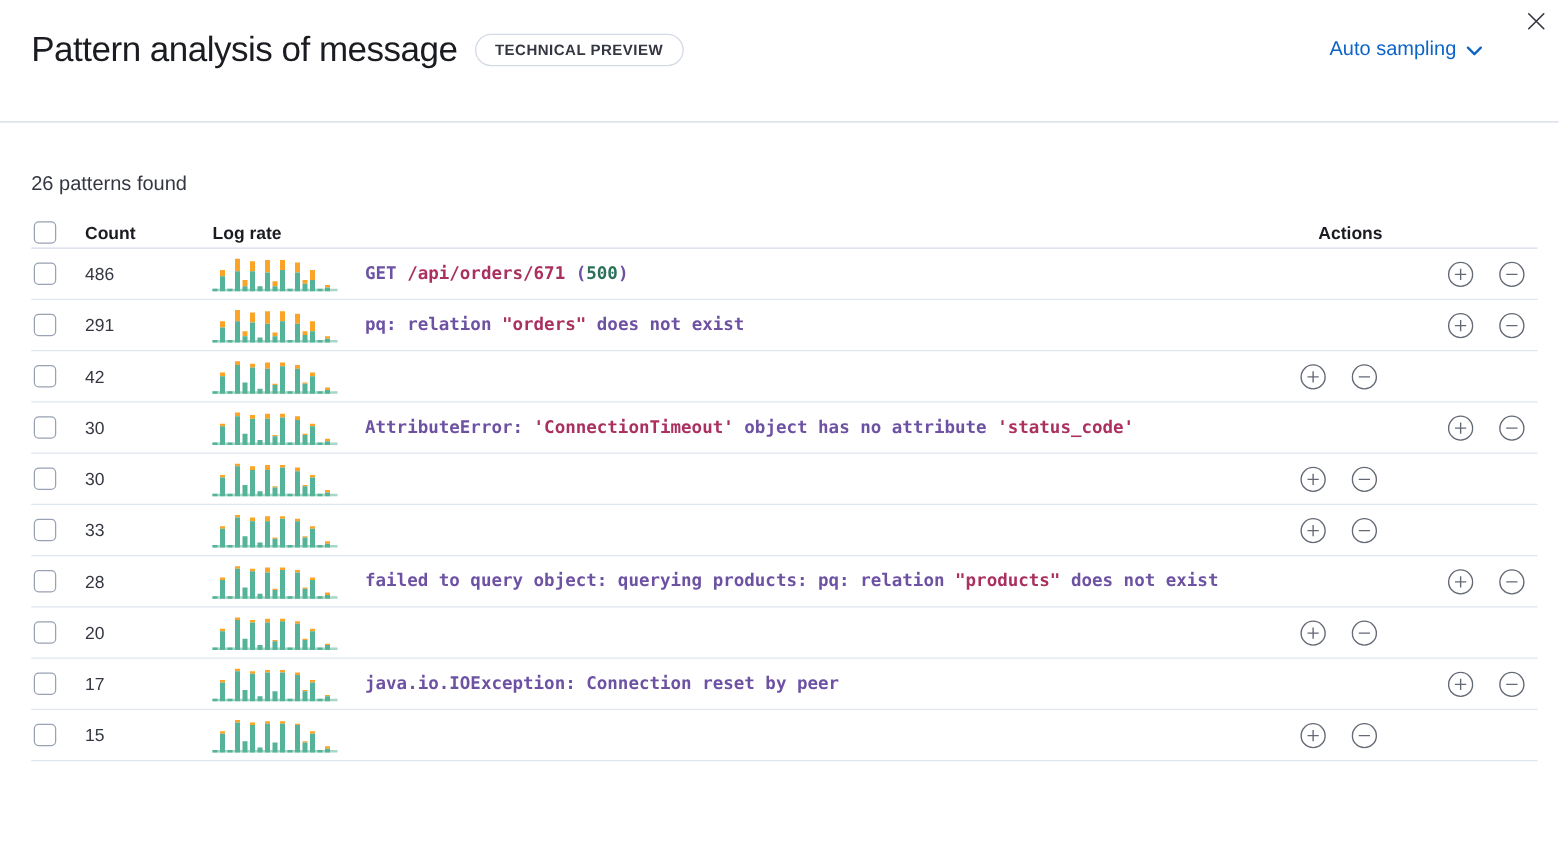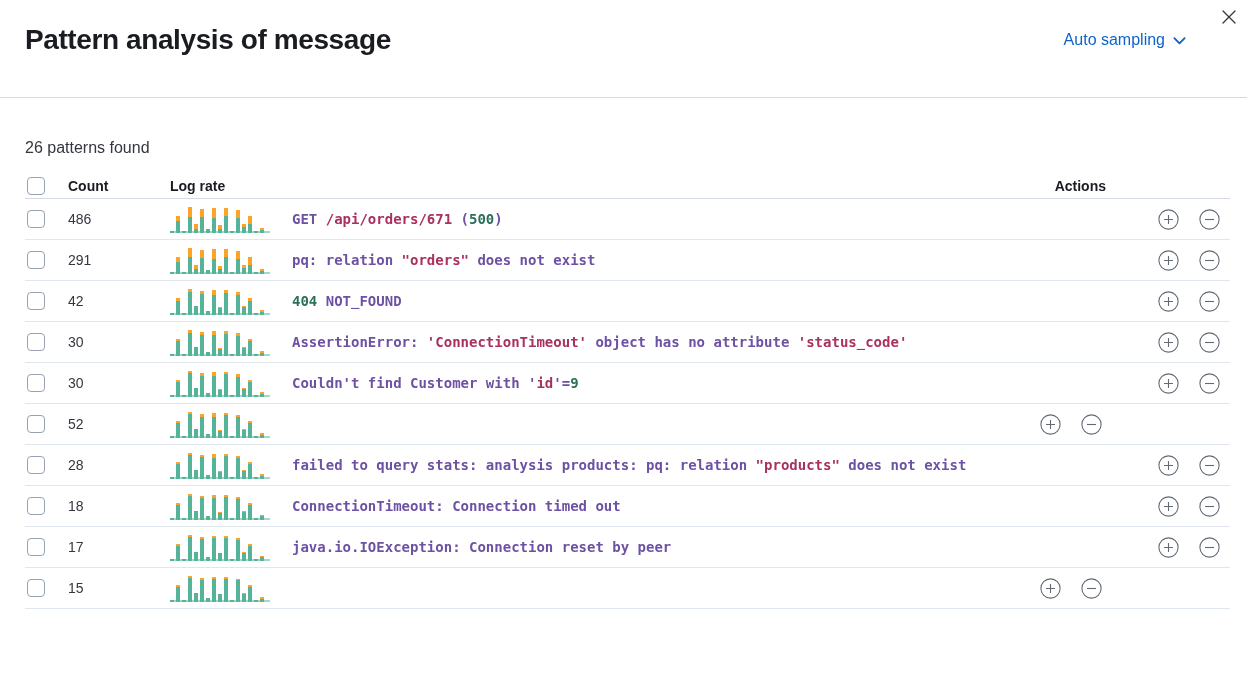--- a/index.html
+++ b/index.html
@@ -2,21 +2,21 @@
 <html style="--accent: #0d64c8; --teal: #54b399; --teal-light: #a6d8c5; --orange: #fca428;"><head>
 <meta charset="utf-8">
 <style>
   * { margin:0; padding:0; box-sizing:border-box; }
   html,body { width:1247px; height:684px; background:#fff; font-family:"Liberation Sans",sans-serif; color:#343741; overflow:hidden; }
   .flyout { position:relative; width:1247px; height:684px; background:#fff; }
 
   
   .close-btn { position:absolute; top:5px; right:6px; width:24px; height:24px; background:none; border:none; cursor:pointer; display:flex; align-items:center; justify-content:center; }
   .header { position:absolute; top:24px; left:25px; right:60px; display:flex; align-items:center; }
-  .title { font-size:28px; font-weight:700; color:#1a1c21; letter-spacing:-0.4px; }
+  .title { font-size:28px; font-weight:400; color:#1a1c21; letter-spacing:-0.4px; }
   .badge { margin-left:14px; height:26px; line-height:24px; padding:0 15px; border:1px solid #d3dae6; border-radius:14px; font-size:12px; font-weight:700; color:#343741; letter-spacing:0.4px; white-space:nowrap; }
   .sampling { position:absolute; right:0; top:7px; display:flex; align-items:center; gap:7px; cursor:pointer; color:var(--accent); font-size:16px; }
   .hdr-divider { position:absolute; top:97px; left:0; width:100%; height:1px; background:#d3dae6; }
 
   .summary { position:absolute; top:139px; left:25px; font-size:16px; color:#343741; }
 
   
   .table { position:absolute; top:174px; left:25px; width:1205px; font-size:14px; }
   .trow { display:grid; grid-template-columns:43px 102px 122px 1fr 118px; align-items:center; }
   .thead { height:25px; border-bottom:1px solid #d3dae6; }
@@ -48,20 +48,21 @@
 <div class="flyout">
 
   <button class="close-btn">
     <svg width="16" height="16" viewBox="0 0 16 16" fill="none">
       <path d="M2 2l12 12M14 2L2 14" stroke="#343741" stroke-width="1.3" stroke-linecap="round"></path>
     </svg>
   </button>
 
   <div class="header">
     <span class="title">Pattern analysis of message</span>
+    <span class="badge">TECHNICAL PREVIEW</span>
     <div class="sampling">
       <span>Auto sampling</span>
       <svg width="15" height="15" viewBox="0 0 16 16" fill="none">
         <path d="M2.5 5.5 8 11l5.5-5.5" stroke="#0d64c8" stroke-width="2" stroke-linecap="round" stroke-linejoin="round"></path>
       </svg>
     </div>
   </div>
 
   <div class="hdr-divider"></div>
 
@@ -321,21 +322,20 @@
               <div class="bar">
                 <div class="seg-orange" style="height: 0px;"></div>
                 <div class="seg-teal" style="height: 2px;"></div>
               </div>
               <div class="bar">
                 <div class="seg-orange" style="height: 2px;"></div>
                 <div class="seg-teal" style="height: 3px;"></div>
               </div>
             </div>
           </div>
-          <div class="cell-example"><span style="color: rgb(43, 113, 89);">404</span><span style="color: rgb(109, 81, 163);"> NOT_FOUND</span></div>
           <div class="cell-actions">
             <span class="action-icon">
               <svg width="21" height="21" viewBox="0 0 21 21" fill="none" stroke="#636a75" stroke-width="1.1">
                 <circle cx="10.5" cy="10.5" r="9.6"></circle>
                 <path d="M10.5 6v9M6 10.5h9"></path>
               </svg>
             </span>
             <span class="action-icon">
               <svg width="21" height="21" viewBox="0 0 21 21" fill="none" stroke="#636a75" stroke-width="1.1">
                 <circle cx="10.5" cy="10.5" r="9.6"></circle>
@@ -410,21 +410,21 @@
               <div class="bar">
                 <div class="seg-orange" style="height: 0px;"></div>
                 <div class="seg-teal" style="height: 2px;"></div>
               </div>
               <div class="bar">
                 <div class="seg-orange" style="height: 2px;"></div>
                 <div class="seg-teal" style="height: 3px;"></div>
               </div>
             </div>
           </div>
-          <div class="cell-example"><span style="color: rgb(109, 81, 163);">AssertionError: </span><span style="color: rgb(169, 48, 95);">'ConnectionTimeout'</span><span style="color: rgb(109, 81, 163);"> object has no attribute </span><span style="color: rgb(169, 48, 95);">'status_code'</span></div>
+          <div class="cell-example"><span style="color: rgb(109, 81, 163);">AttributeError: </span><span style="color: rgb(169, 48, 95);">'ConnectionTimeout'</span><span style="color: rgb(109, 81, 163);"> object has no attribute </span><span style="color: rgb(169, 48, 95);">'status_code'</span></div>
           <div class="cell-actions">
             <span class="action-icon">
               <svg width="21" height="21" viewBox="0 0 21 21" fill="none" stroke="#636a75" stroke-width="1.1">
                 <circle cx="10.5" cy="10.5" r="9.6"></circle>
                 <path d="M10.5 6v9M6 10.5h9"></path>
               </svg>
             </span>
             <span class="action-icon">
               <svg width="21" height="21" viewBox="0 0 21 21" fill="none" stroke="#636a75" stroke-width="1.1">
                 <circle cx="10.5" cy="10.5" r="9.6"></circle>
@@ -499,41 +499,40 @@
               <div class="bar">
                 <div class="seg-orange" style="height: 0px;"></div>
                 <div class="seg-teal" style="height: 2px;"></div>
               </div>
               <div class="bar">
                 <div class="seg-orange" style="height: 2px;"></div>
                 <div class="seg-teal" style="height: 3px;"></div>
               </div>
             </div>
           </div>
-          <div class="cell-example"><span style="color: rgb(109, 81, 163);">Couldn't find Customer with '</span><span style="color: rgb(169, 48, 95);">id</span><span style="color: rgb(109, 81, 163);">'=</span><span style="color: rgb(43, 113, 89);">9</span></div>
           <div class="cell-actions">
             <span class="action-icon">
               <svg width="21" height="21" viewBox="0 0 21 21" fill="none" stroke="#636a75" stroke-width="1.1">
                 <circle cx="10.5" cy="10.5" r="9.6"></circle>
                 <path d="M10.5 6v9M6 10.5h9"></path>
               </svg>
             </span>
             <span class="action-icon">
               <svg width="21" height="21" viewBox="0 0 21 21" fill="none" stroke="#636a75" stroke-width="1.1">
                 <circle cx="10.5" cy="10.5" r="9.6"></circle>
                 <path d="M6 10.5h9"></path>
               </svg>
             </span>
           </div>
         </div>
         <div class="trow row">
           <div>
             <div class="checkbox"></div>
           </div>
-          <div class="cell-count">52</div>
+          <div class="cell-count">33</div>
           <div>
             <div class="spark">
               <div class="bar">
                 <div class="seg-orange" style="height: 0px;"></div>
                 <div class="seg-teal" style="height: 2px;"></div>
               </div>
               <div class="bar">
                 <div class="seg-orange" style="height: 2px;"></div>
                 <div class="seg-teal" style="height: 15px;"></div>
               </div>
@@ -676,41 +675,41 @@
               <div class="bar">
                 <div class="seg-orange" style="height: 0px;"></div>
                 <div class="seg-teal" style="height: 2px;"></div>
               </div>
               <div class="bar">
                 <div class="seg-orange" style="height: 2px;"></div>
                 <div class="seg-teal" style="height: 3px;"></div>
               </div>
             </div>
           </div>
-          <div class="cell-example"><span style="color: rgb(109, 81, 163);">failed to query stats: analysis products: pq: relation </span><span style="color: rgb(169, 48, 95);">"products"</span><span style="color: rgb(109, 81, 163);"> does not exist</span></div>
+          <div class="cell-example"><span style="color: rgb(109, 81, 163);">failed to query object: querying products: pq: relation </span><span style="color: rgb(169, 48, 95);">"products"</span><span style="color: rgb(109, 81, 163);"> does not exist</span></div>
           <div class="cell-actions">
             <span class="action-icon">
               <svg width="21" height="21" viewBox="0 0 21 21" fill="none" stroke="#636a75" stroke-width="1.1">
                 <circle cx="10.5" cy="10.5" r="9.6"></circle>
                 <path d="M10.5 6v9M6 10.5h9"></path>
               </svg>
             </span>
             <span class="action-icon">
               <svg width="21" height="21" viewBox="0 0 21 21" fill="none" stroke="#636a75" stroke-width="1.1">
                 <circle cx="10.5" cy="10.5" r="9.6"></circle>
                 <path d="M6 10.5h9"></path>
               </svg>
             </span>
           </div>
         </div>
         <div class="trow row">
           <div>
             <div class="checkbox"></div>
           </div>
-          <div class="cell-count">18</div>
+          <div class="cell-count">20</div>
           <div>
             <div class="spark">
               <div class="bar">
                 <div class="seg-orange" style="height: 0px;"></div>
                 <div class="seg-teal" style="height: 2px;"></div>
               </div>
               <div class="bar">
                 <div class="seg-orange" style="height: 2px;"></div>
                 <div class="seg-teal" style="height: 15px;"></div>
               </div>
@@ -765,21 +764,20 @@
               <div class="bar">
                 <div class="seg-orange" style="height: 0px;"></div>
                 <div class="seg-teal" style="height: 2px;"></div>
               </div>
               <div class="bar">
                 <div class="seg-orange" style="height: 1px;"></div>
                 <div class="seg-teal" style="height: 4px;"></div>
               </div>
             </div>
           </div>
-          <div class="cell-example"><span style="color: rgb(109, 81, 163);">ConnectionTimeout: Connection timed out</span></div>
           <div class="cell-actions">
             <span class="action-icon">
               <svg width="21" height="21" viewBox="0 0 21 21" fill="none" stroke="#636a75" stroke-width="1.1">
                 <circle cx="10.5" cy="10.5" r="9.6"></circle>
                 <path d="M10.5 6v9M6 10.5h9"></path>
               </svg>
             </span>
             <span class="action-icon">
               <svg width="21" height="21" viewBox="0 0 21 21" fill="none" stroke="#636a75" stroke-width="1.1">
                 <circle cx="10.5" cy="10.5" r="9.6"></circle>

